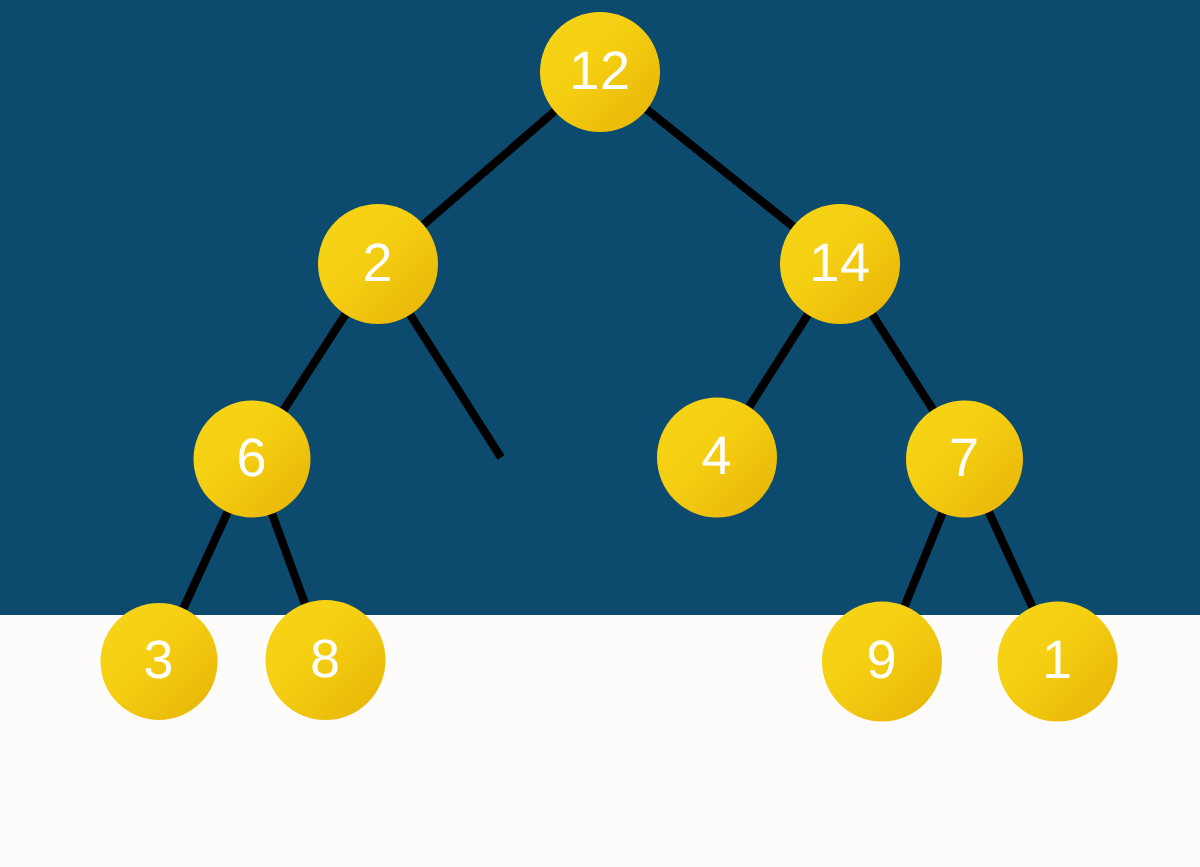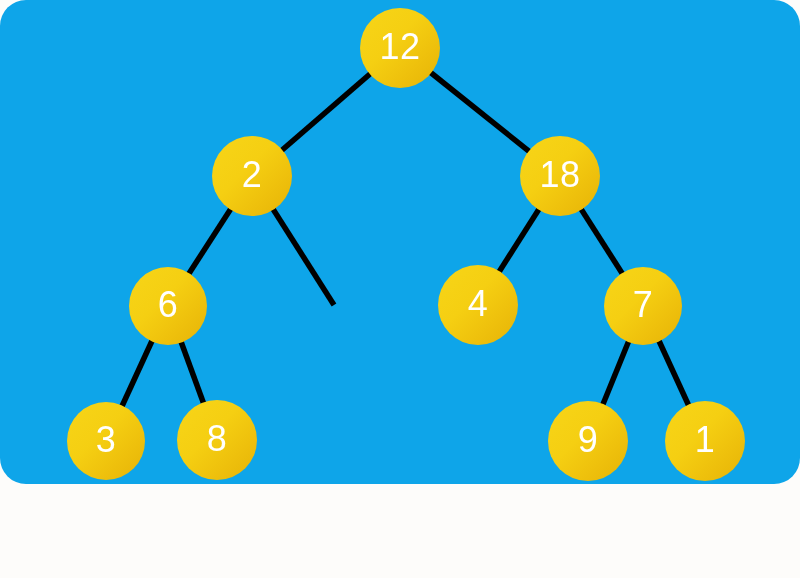--- a/index.html
+++ b/index.html
@@ -9,23 +9,22 @@
   body {
     width: 800px;
     height: 578px;
     background: #fdfcfa;
     font-family: "Liberation Sans", sans-serif;
     overflow: hidden;
   }
   #tree-figure {
     position: relative;
     width: 800px;
-    height: 484px;
-    background: #0ea5e9;
-    border-radius: 26px;
+    height: 410px;
+    background: #0c4a6e;
   }
   #edge-layer {
     position: absolute;
     left: 0;
     top: 0;
     width: 800px;
     height: 578px;
     z-index: 1;
   }
   #node-layer {
@@ -75,21 +74,21 @@
     </svg>
 
   <div id="node-layer">
       <div class="tree-node" style="left: 360px; top: 8px; width: 80px; height: 80px;">
         <span class="node-label">12</span>
       </div>
       <div class="tree-node" style="left: 212px; top: 136px; width: 80px; height: 80px;">
         <span class="node-label">2</span>
       </div>
       <div class="tree-node" style="left: 520px; top: 136px; width: 80px; height: 80px;">
-        <span class="node-label">18</span>
+        <span class="node-label">14</span>
       </div>
       <div class="tree-node" style="left: 129px; top: 267px; width: 78px; height: 78px;">
         <span class="node-label">6</span>
       </div>
       <div class="tree-node" style="left: 438px; top: 265px; width: 80px; height: 80px;">
         <span class="node-label">4</span>
       </div>
       <div class="tree-node" style="left: 604px; top: 267px; width: 78px; height: 78px;">
         <span class="node-label">7</span>
       </div>

